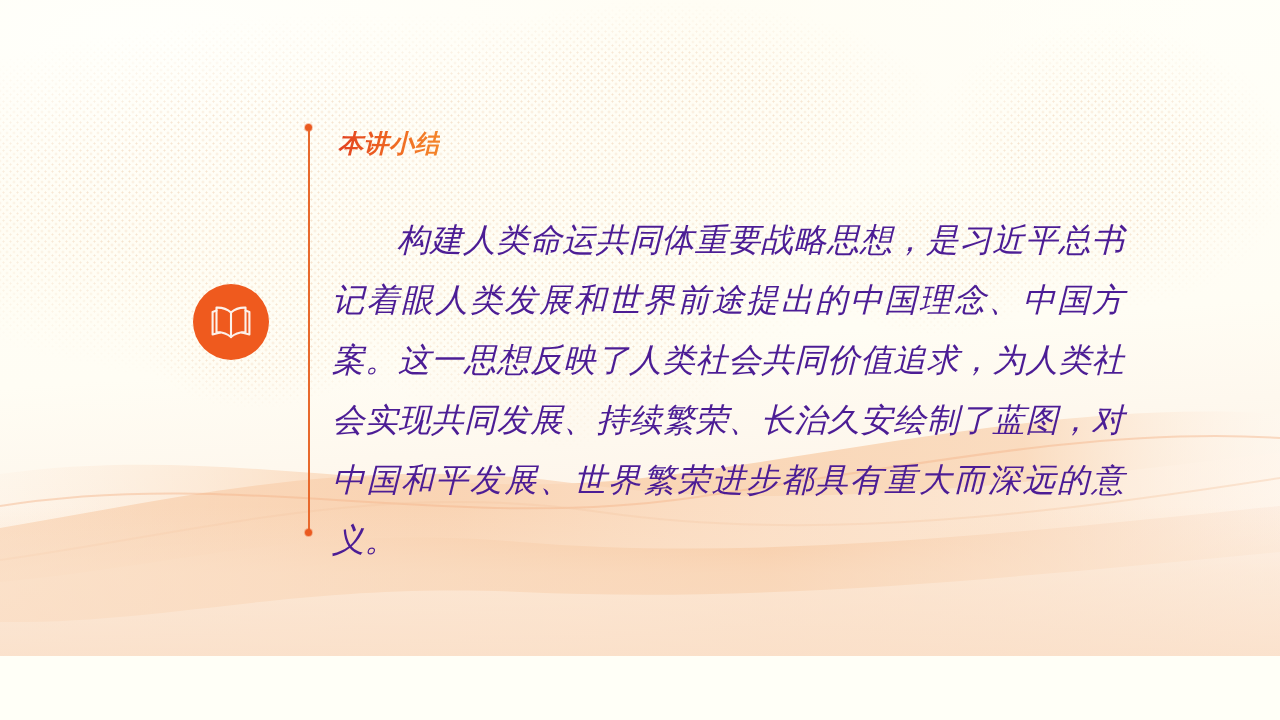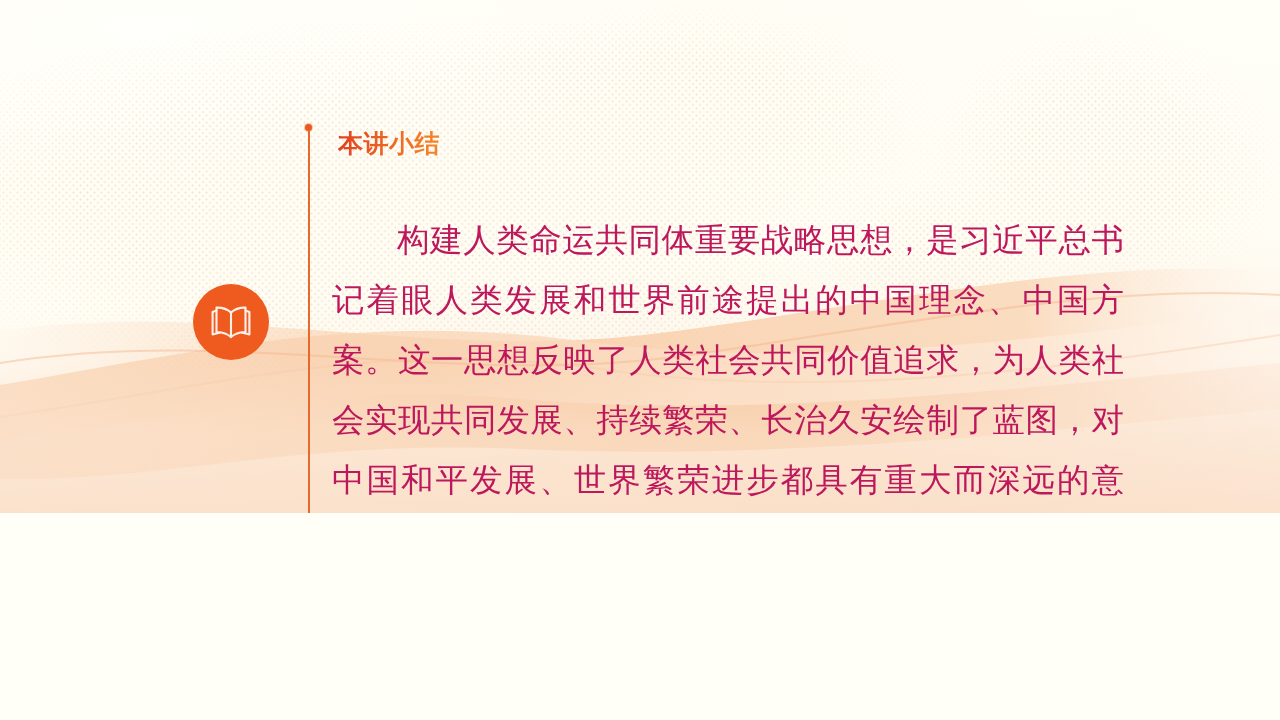--- a/index.html
+++ b/index.html
@@ -7,23 +7,24 @@
     margin: 0; padding: 0;
     width: 1280px; height: 720px;
     overflow: hidden;
   }
   body {
     font-family: "Liberation Sans", "DejaVu Sans", sans-serif;
     background: #fffff7;
   }
   #slide {
     position: relative;
-    width: 1280px; height: 513px;
+    width: 1280px; height: 656px;
     background: #fffef6;
     overflow: hidden;
+    font-style: italic;
   }
 
   
 
   
   .bg-wash {
     position: absolute; inset: 0;
     background:
       radial-gradient(115% 80% at 12% 6%, #fffffb 0%, #fffdf4 38%, rgba(255,250,240,0) 72%),
       linear-gradient(176deg, #fffff9 0%, #fffdf4 52%, #fdf3e8 78%, #fbe6d4 100%);
@@ -118,21 +119,21 @@
     -webkit-text-fill-color: transparent;
     white-space: nowrap;
   }
 
   .body-copy {
     position: absolute;
     left: 332px; top: 210px;
     width: 792px;
     font-size: 32.5px;
     line-height: 60px;
-    color: #be185d;
+    color: #4c1d95;
     text-align: justify;
     text-justify: inter-character;
     text-indent: 65px;
     letter-spacing: 0;
   }
 </style>
 </head>
 <body>
 
 <div id="slide">

